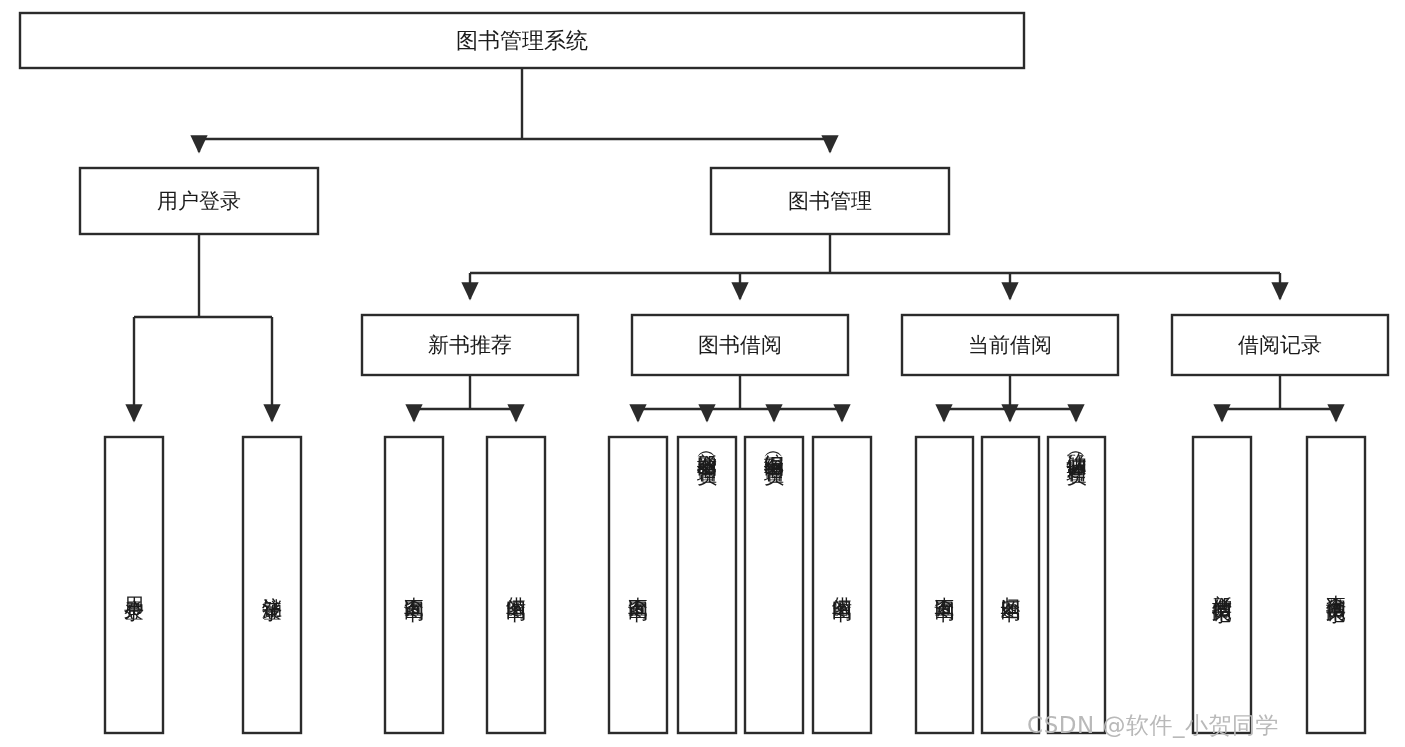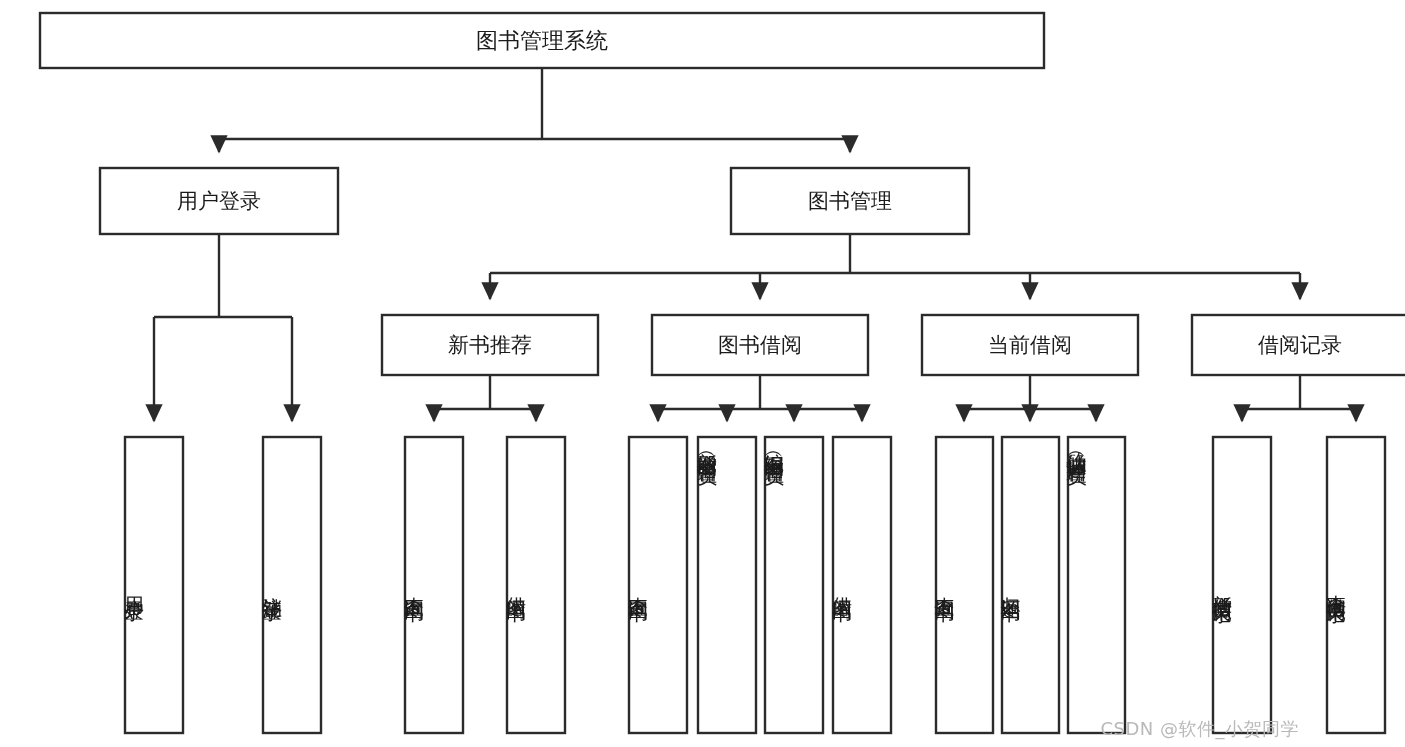--- a/index.html
+++ b/index.html
@@ -13,21 +13,20 @@
     font-family: "DejaVu Sans", "Liberation Sans", sans-serif;
     position: relative;
     overflow: hidden;
   }
   #diagram-root {
     position: absolute;
     left: 0;
     top: 0;
     width: 1287px;
     height: 747px;
-    padding-left: 20px;
   }
   svg.flow {
     display: block;
     width: 1405px;
     height: 747px;
   }
   .node-box {
     fill: #ffffff;
     stroke: #2b2b2b;
     stroke-width: 2.4;
@@ -72,21 +71,21 @@
     line-height: 1.06;
     letter-spacing: 2px;
     color: #1b1b1b;
     white-space: nowrap;
   }
   .watermark {
     position: absolute;
     right: 8px;
     bottom: 6px;
     font-family: "DejaVu Sans", "Liberation Sans", sans-serif;
-    font-size: 18px;
+    font-size: 23px;
     color: #b9b9b9;
     letter-spacing: 0.5px;
     white-space: nowrap;
   }
 </style>
 </head>
 <body>
 
 <div id="diagram-root">
 

